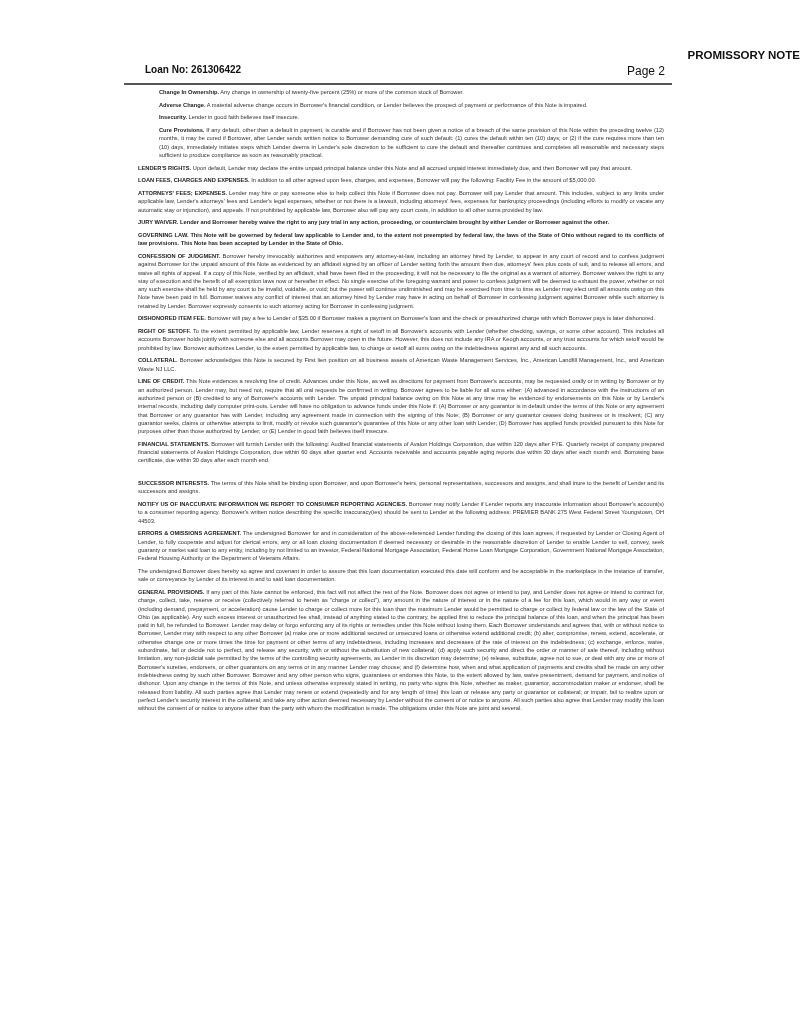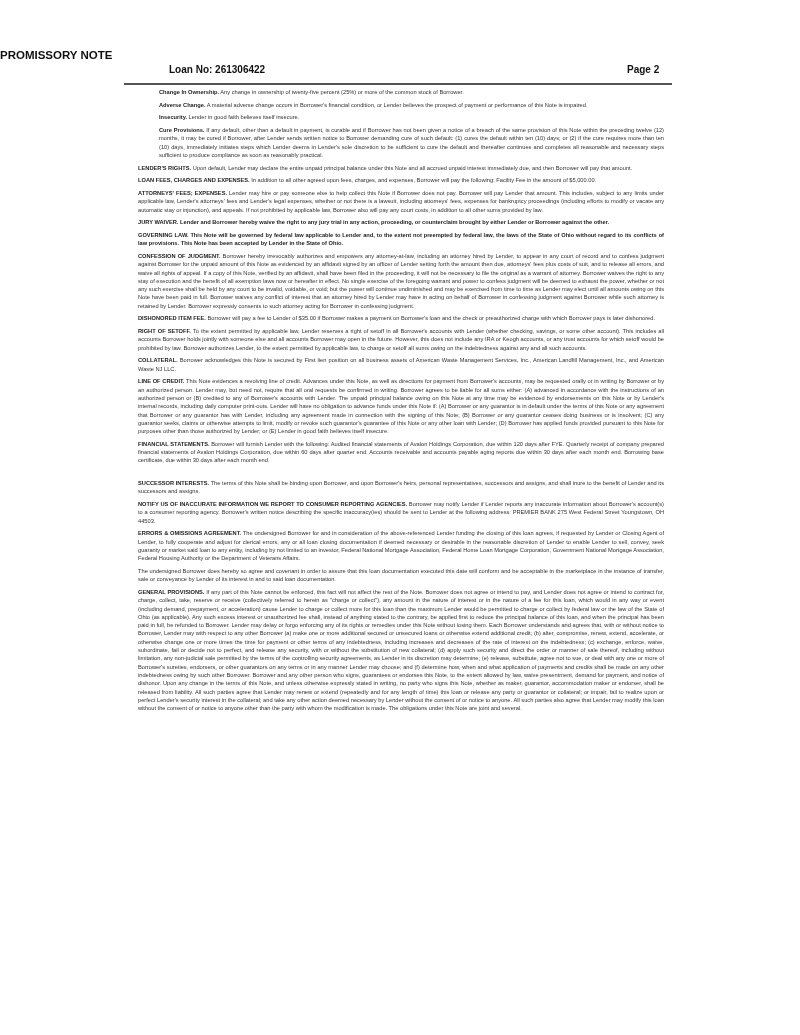--- a/index.html
+++ b/index.html
@@ -1,19 +1,19 @@
 <!DOCTYPE html>
 <html><head>
 <meta charset="utf-8">
 <style>
   html, body { margin: 0; padding: 0; background: #ffffff; }
   body { width: 800px; height: 1035px; position: relative; overflow: hidden; color: #2a2a2a; font-family: "Liberation Sans", sans-serif; }
-  .h-loan { position: absolute; left: 145px; top: 64px; font-weight: bold; font-size: 10px; color: #111; margin-left: 24px; }
-  .h-title { position: absolute; left: 0; width: 800px; top: 49px; text-align: left; font-weight: bold; font-size: 11.5px; color: #111; line-height: 12px; }
-  .h-page { position: absolute; left: 627px; top: 64px; font-weight: bold; font-size: 10px; color: #111; }
+  .h-loan { position: absolute; left: 145px; top: 64px; font-weight: bold; font-size: 10px; color: #111; }
+  .h-title { position: absolute; left: 0; width: 800px; top: 49px; text-align: right; font-weight: bold; font-size: 11.5px; color: #111; line-height: 12px; }
+  .h-page { position: absolute; left: 627px; top: 64px; font-weight: normal; font-size: 12px; color: #111; }
   .rule { position: absolute; left: 124px; top: 83px; width: 548px; height: 2px; background: #555; }
   .content { position: absolute; left: 138px; top: 88px; width: 526px; font-size: 5.7px; line-height: 8.3px; text-align: justify; color: #333; }
   .para { margin: 0 0 4.4px 0; }
   .indent { margin-left: 21px; }
   .bold { font-weight: bold; color: #222; }
   .gap { height: 10px; }
 </style>
 </head>
 <body>
 

